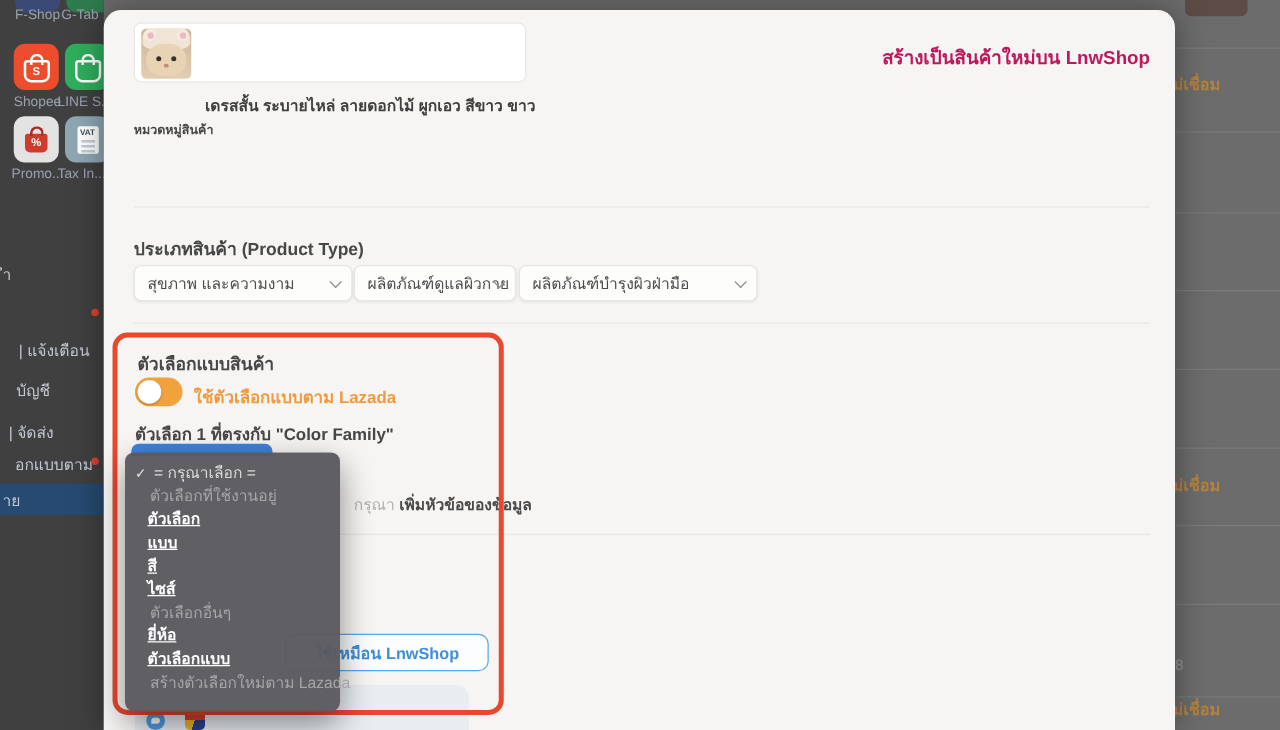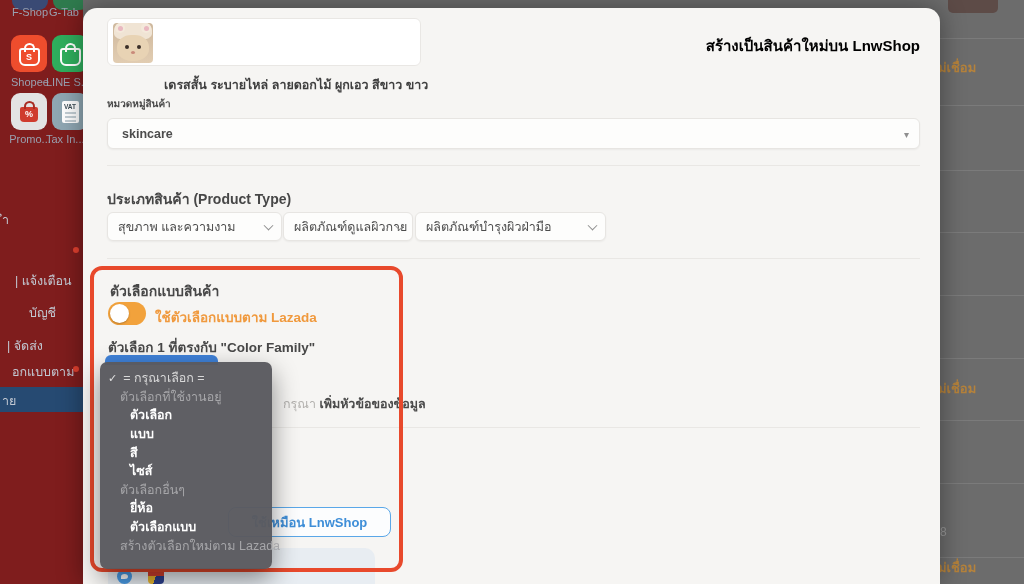--- a/index.html
+++ b/index.html
@@ -6,21 +6,21 @@
   .stage{position:relative;width:1024px;height:584px;overflow:hidden;
     background:#6c6c6c;font-family:"Liberation Sans","DejaVu Sans",sans-serif;}
 
   
   .bg-line{position:absolute;left:940px;width:84px;height:1px;background:rgba(255,255,255,0.10);}
   .bg-chip{position:absolute;left:948px;top:-5px;width:50px;height:18px;border-radius:5px;background:#5d4b47;}
   .bg-badge{position:absolute;left:938px;color:#b5823b;font-weight:bold;font-size:13px;}
   .bg-num{position:absolute;left:940px;top:525px;color:#979797;font-size:12px;}
 
   
-  .sidebar{position:absolute;left:0;top:0;width:83px;height:584px;background:#7f1d1d;overflow:hidden;z-index:2;}
+  .sidebar{position:absolute;left:0;top:0;width:83px;height:584px;background:#404040;overflow:hidden;z-index:2;}
   .tile{position:absolute;width:36px;height:37px;border-radius:9px;}
   .tile-fshop{left:12px;top:-27px;background:#3a4a74;}
   .tile-gtab{left:53px;top:-27px;background:#2f7b4e;}
   .tile-shopee{left:11px;top:35px;background:#ee4d2d;}
   .tile-line{left:52px;top:35px;background:#2fae5d;}
   .tile-promo{left:11px;top:93px;background:#e3e3e3;}
   .tile-tax{left:52px;top:93px;background:#8fa7b3;}
   .app-label{position:absolute;color:#99a1b0;font-size:11px;text-align:center;white-space:nowrap;overflow:hidden;}
   .bag{position:relative;width:17px;height:14px;margin:13px auto 0;border:2px solid #fff;border-radius:3px 3px 6px 6px;
        color:#fff;font-size:9px;font-weight:bold;text-align:center;line-height:14px;}
@@ -46,21 +46,21 @@
     background:linear-gradient(180deg,#cdb79c,#e2cdb2);}
   .cat .hat{position:absolute;left:1px;top:-3px;width:38px;height:20px;background:#f0e4d4;border-radius:50% 50% 30% 30%;}
   .cat .earL,.cat .earR{position:absolute;top:0px;width:10px;height:10px;background:#f4e9db;border-radius:50%;}
   .cat .earL{left:2px;} .cat .earR{right:2px;}
   .cat .earL::after,.cat .earR::after{content:"";position:absolute;left:2.5px;top:2.5px;width:5px;height:5px;background:#e9b8c0;border-radius:50%;}
   .cat .face{position:absolute;left:4px;top:12px;width:32px;height:26px;background:#e8d3b4;border-radius:45%;}
   .cat .eL,.cat .eR{position:absolute;top:22px;width:4px;height:4px;background:#3a2f28;border-radius:50%;}
   .cat .eL{left:12px;} .cat .eR{left:24px;}
   .cat .nose{position:absolute;left:18px;top:28px;width:4px;height:3px;background:#c98a7a;border-radius:50%;}
   .product-title{position:absolute;left:56px;top:16px;font-size:12.5px;color:#3f3f3f;font-weight:bold;white-space:nowrap;margin-top:40px;}
-  .create-title{position:absolute;right:20px;top:26px;font-size:15px;font-weight:bold;color:#000000;}
+  .create-title{position:absolute;right:20px;top:26px;font-size:15px;font-weight:bold;color:#be185d;}
   .fld-label{position:absolute;font-weight:bold;color:#474747;font-size:10px;}
   .sel{position:absolute;background:#fdfdfc;border:1px solid #e7e5e2;border-radius:6px;box-sizing:border-box;
     box-shadow:0 1px 2px rgba(0,0,0,.05);font-size:12.5px;color:#4c4c4c;font-weight:bold;}
   .sel .txt{position:absolute;left:14px;top:50%;transform:translateY(-50%);white-space:nowrap;}
   .caret{position:absolute;right:10px;top:50%;transform:translateY(-50%);color:#8f8f8f;font-size:10px;}
   .chev{position:absolute;right:9px;top:50%;width:6px;height:6px;border-right:1.5px solid #8f8f8f;
     border-bottom:1.5px solid #8f8f8f;transform:translateY(-70%) rotate(45deg);}
   .divider{position:absolute;left:24px;width:813px;height:1px;background:#e9e7e4;}
 
   
@@ -85,21 +85,21 @@
   .soc-flag{position:absolute;left:65px;top:560px;width:16px;height:16px;border-radius:4px;z-index:2;
     background:conic-gradient(#d6402f 0 90deg,#2b3f8e 90deg 200deg,#e8b52f 200deg 270deg,#d6402f 270deg);}
 
   
   .menu{position:absolute;left:17px;top:354px;width:172px;height:207px;background:rgba(90,90,95,0.97);
     border-radius:7px;box-shadow:0 10px 26px rgba(0,0,0,.45);z-index:6;padding-top:7px;box-sizing:border-box;}
   .mi{height:18.6px;display:flex;align-items:center;font-size:12.5px;white-space:nowrap;}
   .mi-sel{padding-left:8px;color:#d9d9d9;}
   .mi-sel .chk{margin-right:6px;font-size:11px;color:#e2e2e2;}
   .mi-group{padding-left:20px;color:#a6a6a9;}
-  .mi-item{padding-left:30px;color:#ffffff;font-weight:bold;}
+  .mi-item{padding-left:18px;color:#ffffff;font-weight:bold;text-decoration:underline;}
   .mi-last{padding-left:32px;color:#fafafa;font-weight:bold;}
 </style>
 </head>
 <body>
 
 <div class="stage">
 
   <div>
     <div class="bg-chip"></div>
     <div class="bg-line" style="top:38px"></div>
@@ -137,21 +137,21 @@
     </div>
     <div class="tile tile-tax">
       <div class="doc"><span>VAT</span><i></i><i></i><i></i></div>
     </div>
     <div class="app-label" style="left:0;width:60px;top:133px">Promo...</div>
     <div class="app-label" style="left:46px;width:40px;top:133px;text-align:left">Tax In...</div>
 
     <div class="side-frag" style="left:2px;top:210px">ำ</div>
     <div class="red-dot" style="left:73px;top:247px"></div>
     <div class="side-frag" style="left:15px;top:271px">| แจ้งเตือน</div>
-    <div class="side-frag" style="left:29px;top:303px">บัญชี</div>
+    <div class="side-frag" style="left:13px;top:303px">บัญชี</div>
     <div class="side-frag" style="left:7px;top:336px">| จัดส่ง</div>
     <div class="side-frag" style="left:12px;top:362px">อกแบบตาม</div>
     <div class="red-dot" style="left:73px;top:366px"></div>
     <div class="hl-row"></div>
     <div class="side-frag" style="left:2px;top:391px">าย</div>
   </div>
 
   <div class="modal">
 
     <div class="product-card">
@@ -163,24 +163,20 @@
           <div class="eL"></div>
           <div class="eR"></div>
           <div class="nose"></div>
       </div>
       <div class="product-title">เดรสสั้น ระบายไหล่ ลายดอกไม้ ผูกเอว สีขาว ขาว</div>
     </div>
 
     <div class="create-title">สร้างเป็นสินค้าใหม่บน LnwShop</div>
 
     <div class="fld-label" style="left:24px;top:88px">หมวดหมู่สินค้า</div>
-    <div class="sel" style="left:24px;top:110px;width:813px;height:31px">
-      <span class="txt">skincare</span>
-      <span class="caret">▾</span>
-    </div>
 
     <div class="divider" style="top:157px"></div>
 
     <div class="fld-label" style="left:24px;top:180px;font-size:14px">ประเภทสินค้า (Product Type)</div>
     <div class="sel" style="left:24px;top:204px;width:175px;height:29px">
       <span class="txt" style="left:10px;font-weight:normal">สุขภาพ และความงาม</span>
       <span class="chev"></span>
     </div>
     <div class="sel" style="left:200px;top:204px;width:130px;height:29px">
       <span class="txt" style="left:10px;font-weight:normal">ผลิตภัณฑ์ดูแลผิวกาย</span>

